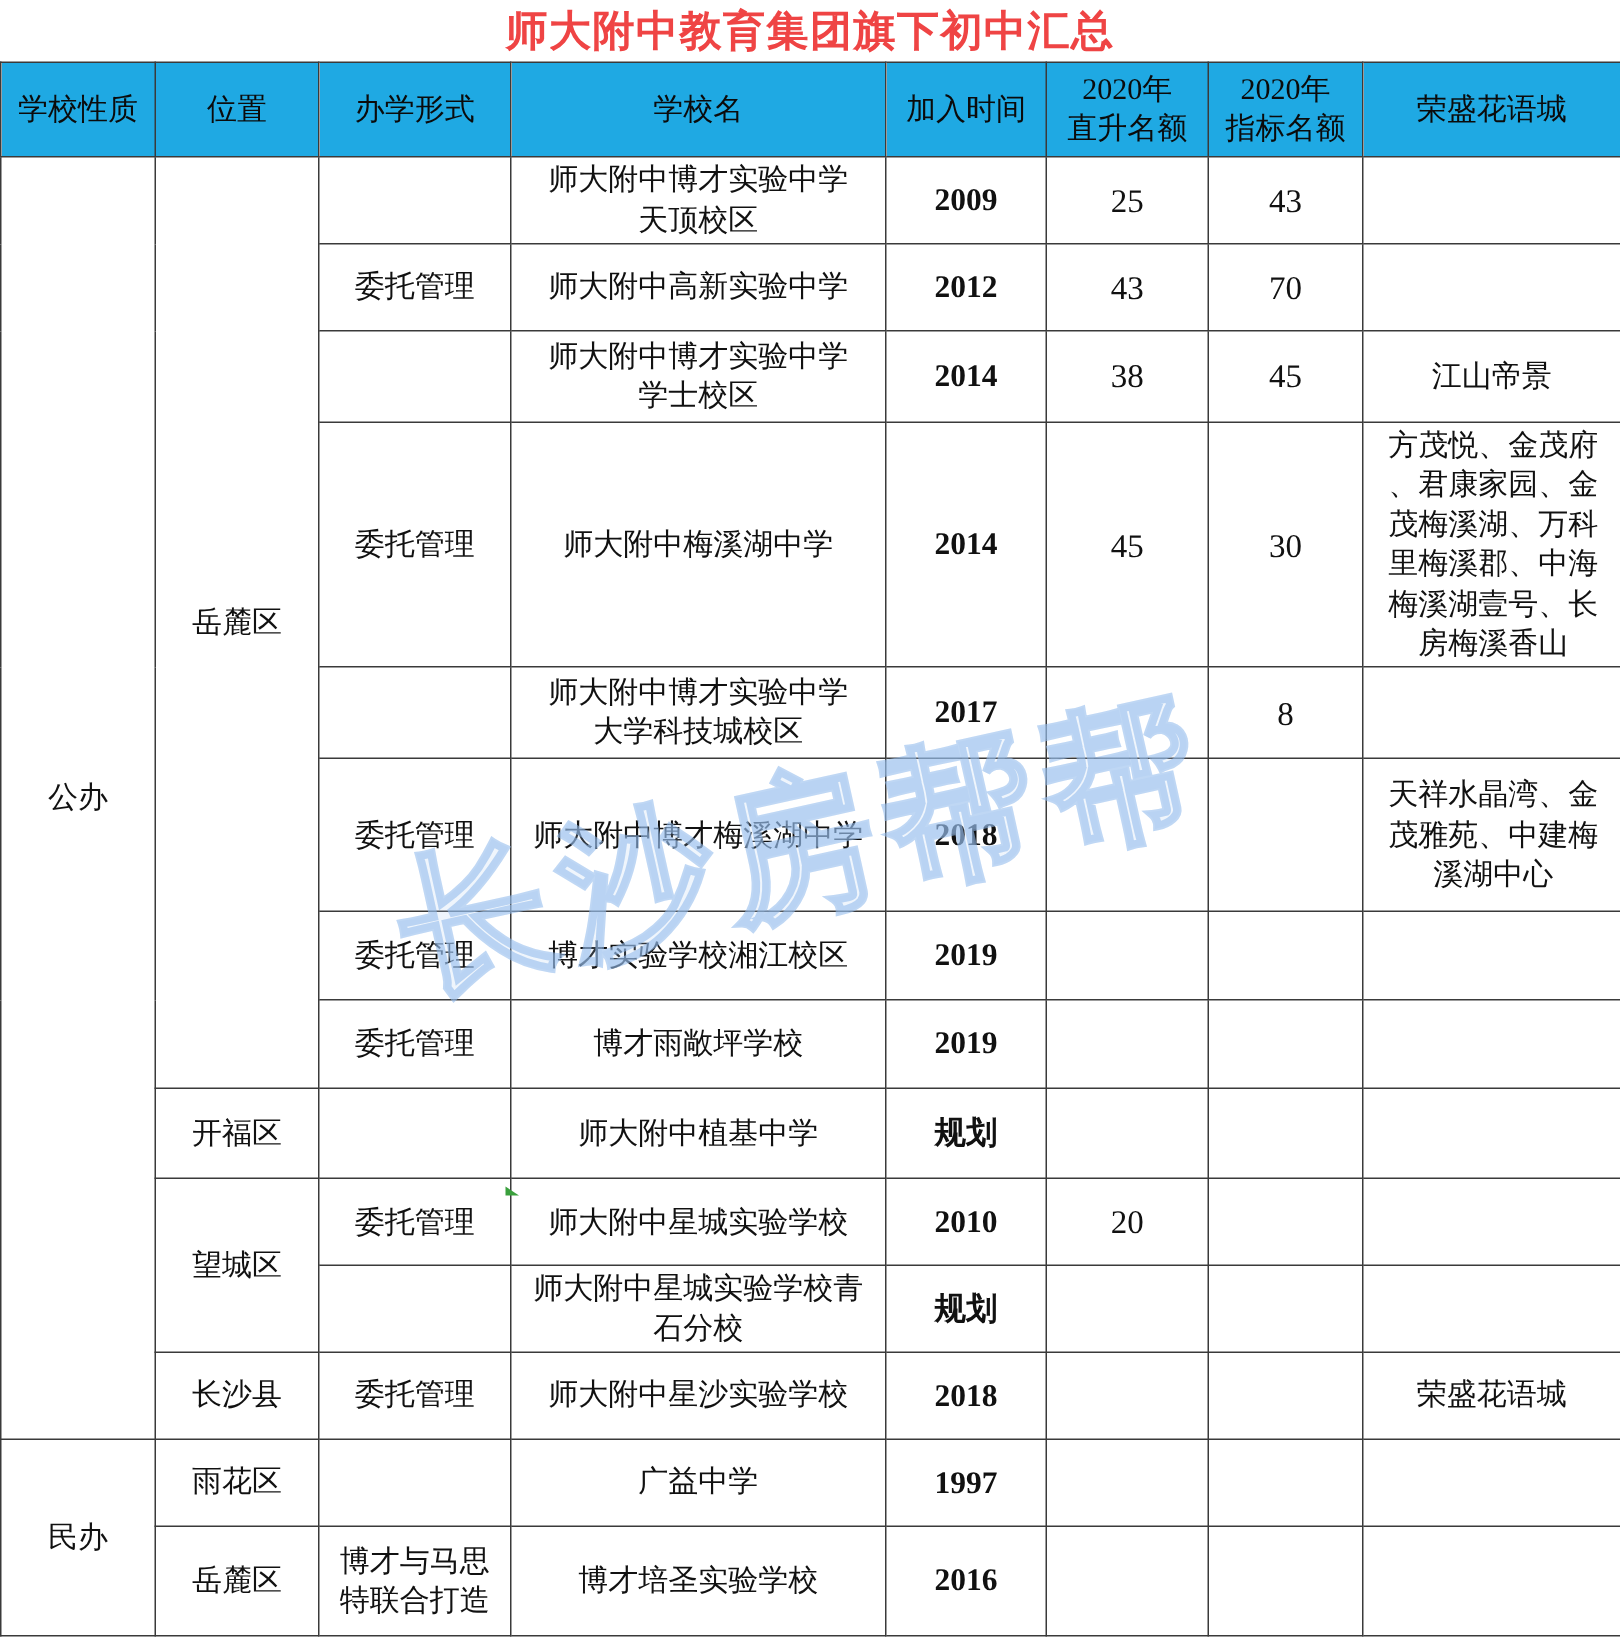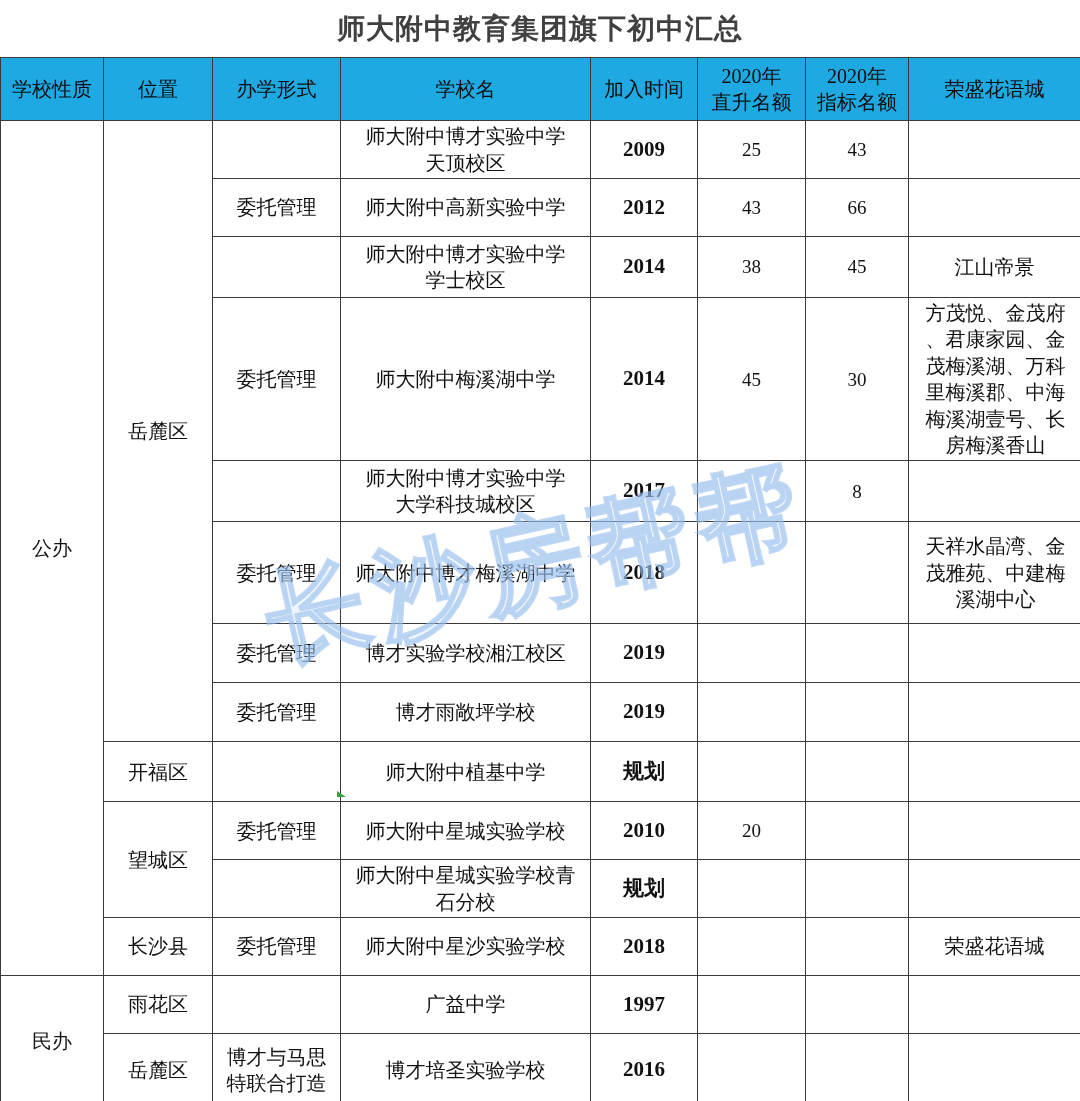--- a/index.html
+++ b/index.html
@@ -5,27 +5,27 @@
   html,body { margin:0; padding:0; background:#ffffff; }
   .page {
     position:relative;
     width:1080px; height:1101px;
     background:#ffffff;
     overflow:hidden;
     font-family:"Liberation Serif", serif;
     color:#111;
   }
   .title {
-    height:57px;
+    height:41px;
     display:flex; align-items:center; justify-content:center;
     font-family:"Liberation Sans", sans-serif;
     font-weight:bold;
     font-size:28px;
     letter-spacing:1px;
-    color:#404040;
+    color:#ef4444;
   }
   table {
     width:1080px;
     border-collapse:collapse;
     table-layout:fixed;
   }
   th, td {
     border:1px solid #3a3a3a;
     text-align:center;
     vertical-align:middle;
@@ -34,21 +34,21 @@
     font-weight:normal;
     line-height:1.32;
     padding:2px 3px;
     overflow:hidden;
   }
   th {
     background:#1fa9e3;
     color:#0b0b0b;
   }
   td.year   { font-size:21px;font-weight:bold; }
-  td.num    { font-size:19px; }
+  td.num    { font-size:22px; }
   td.left   { text-align:center; padding-left:5px; }
   .watermark {
     position:absolute;
     left:268px; top:556px;
     transform:rotate(-12.5deg);
     transform-origin:0 50%;
     font-family:"Liberation Sans", sans-serif;
     font-size:102px;
     font-weight:bold;
     letter-spacing:8px;
@@ -110,21 +110,21 @@
       <td class="num">25</td>
       <td class="num">43</td>
       <td></td>
     </tr>
 
     <tr style="height:58px">
       <td>委托管理</td>
       <td>师大附中高新实验中学</td>
       <td class="year">2012</td>
       <td class="num">43</td>
-      <td class="num">66</td>
+      <td class="num">70</td>
       <td></td>
     </tr>
 
     <tr style="height:61px">
       <td></td>
       <td>师大附中博才实验中学
 学士校区</td>
       <td class="year">2014</td>
       <td class="num">38</td>
       <td class="num">45</td>

